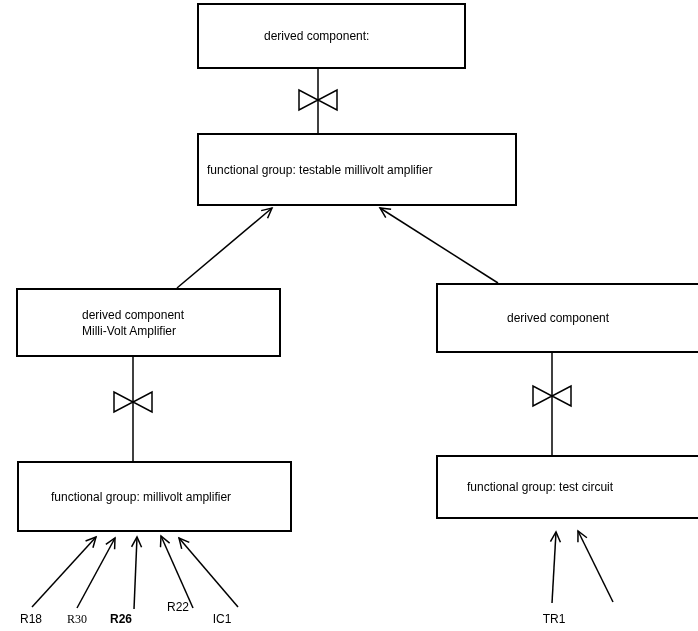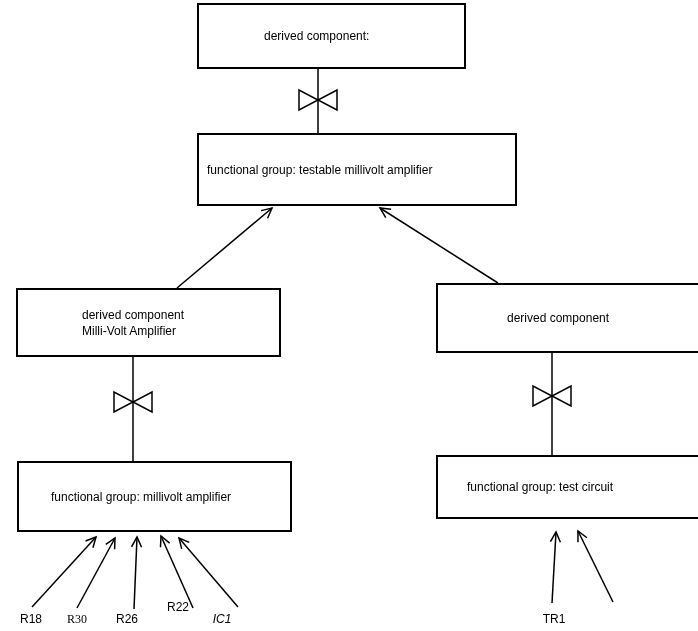--- a/index.html
+++ b/index.html
@@ -40,23 +40,23 @@
   }
   
   #box-top-derived      { left:183px; top:3px;   width:269px; height:66px; padding-left:65px; }
   #box-mid-functional   { left:183px; top:133px; width:320px; height:73px; padding-left:8px; }
   #box-left-derived     { left:2px;   top:288px; width:265px; height:69px; padding-left:64px; }
   #box-left-functional  { left:3px;   top:461px; width:275px; height:71px; padding-left:32px; }
   #box-right-derived    { left:422px; top:283px; width:265px; height:70px; padding-left:69px; }
   #box-right-functional { left:422px; top:455px; width:271px; height:64px; padding-left:29px; }
   #label-r18 { left:3px;   top:612px; }
   #label-r30 { left:49px;  top:612px;font-family:Liberation Serif, serif; }
-  #label-r26 { left:99px;  top:612px; }
+  #label-r26 { left:93px;  top:612px;font-weight:bold; }
   #label-r22 { left:150px; top:600px; }
-  #label-ic1 { left:194px; top:612px;font-style:italic; }
+  #label-ic1 { left:194px; top:612px; }
   #label-tr1 { left:526px; top:612px; }
   #label-r36 { left:591px; top:648px;text-align:center; }
 </style>
 </head>
 <body>
 
 <div class="canvas">
 
   <div class="box" id="box-top-derived">
     <span class="bline">derived component:</span>

